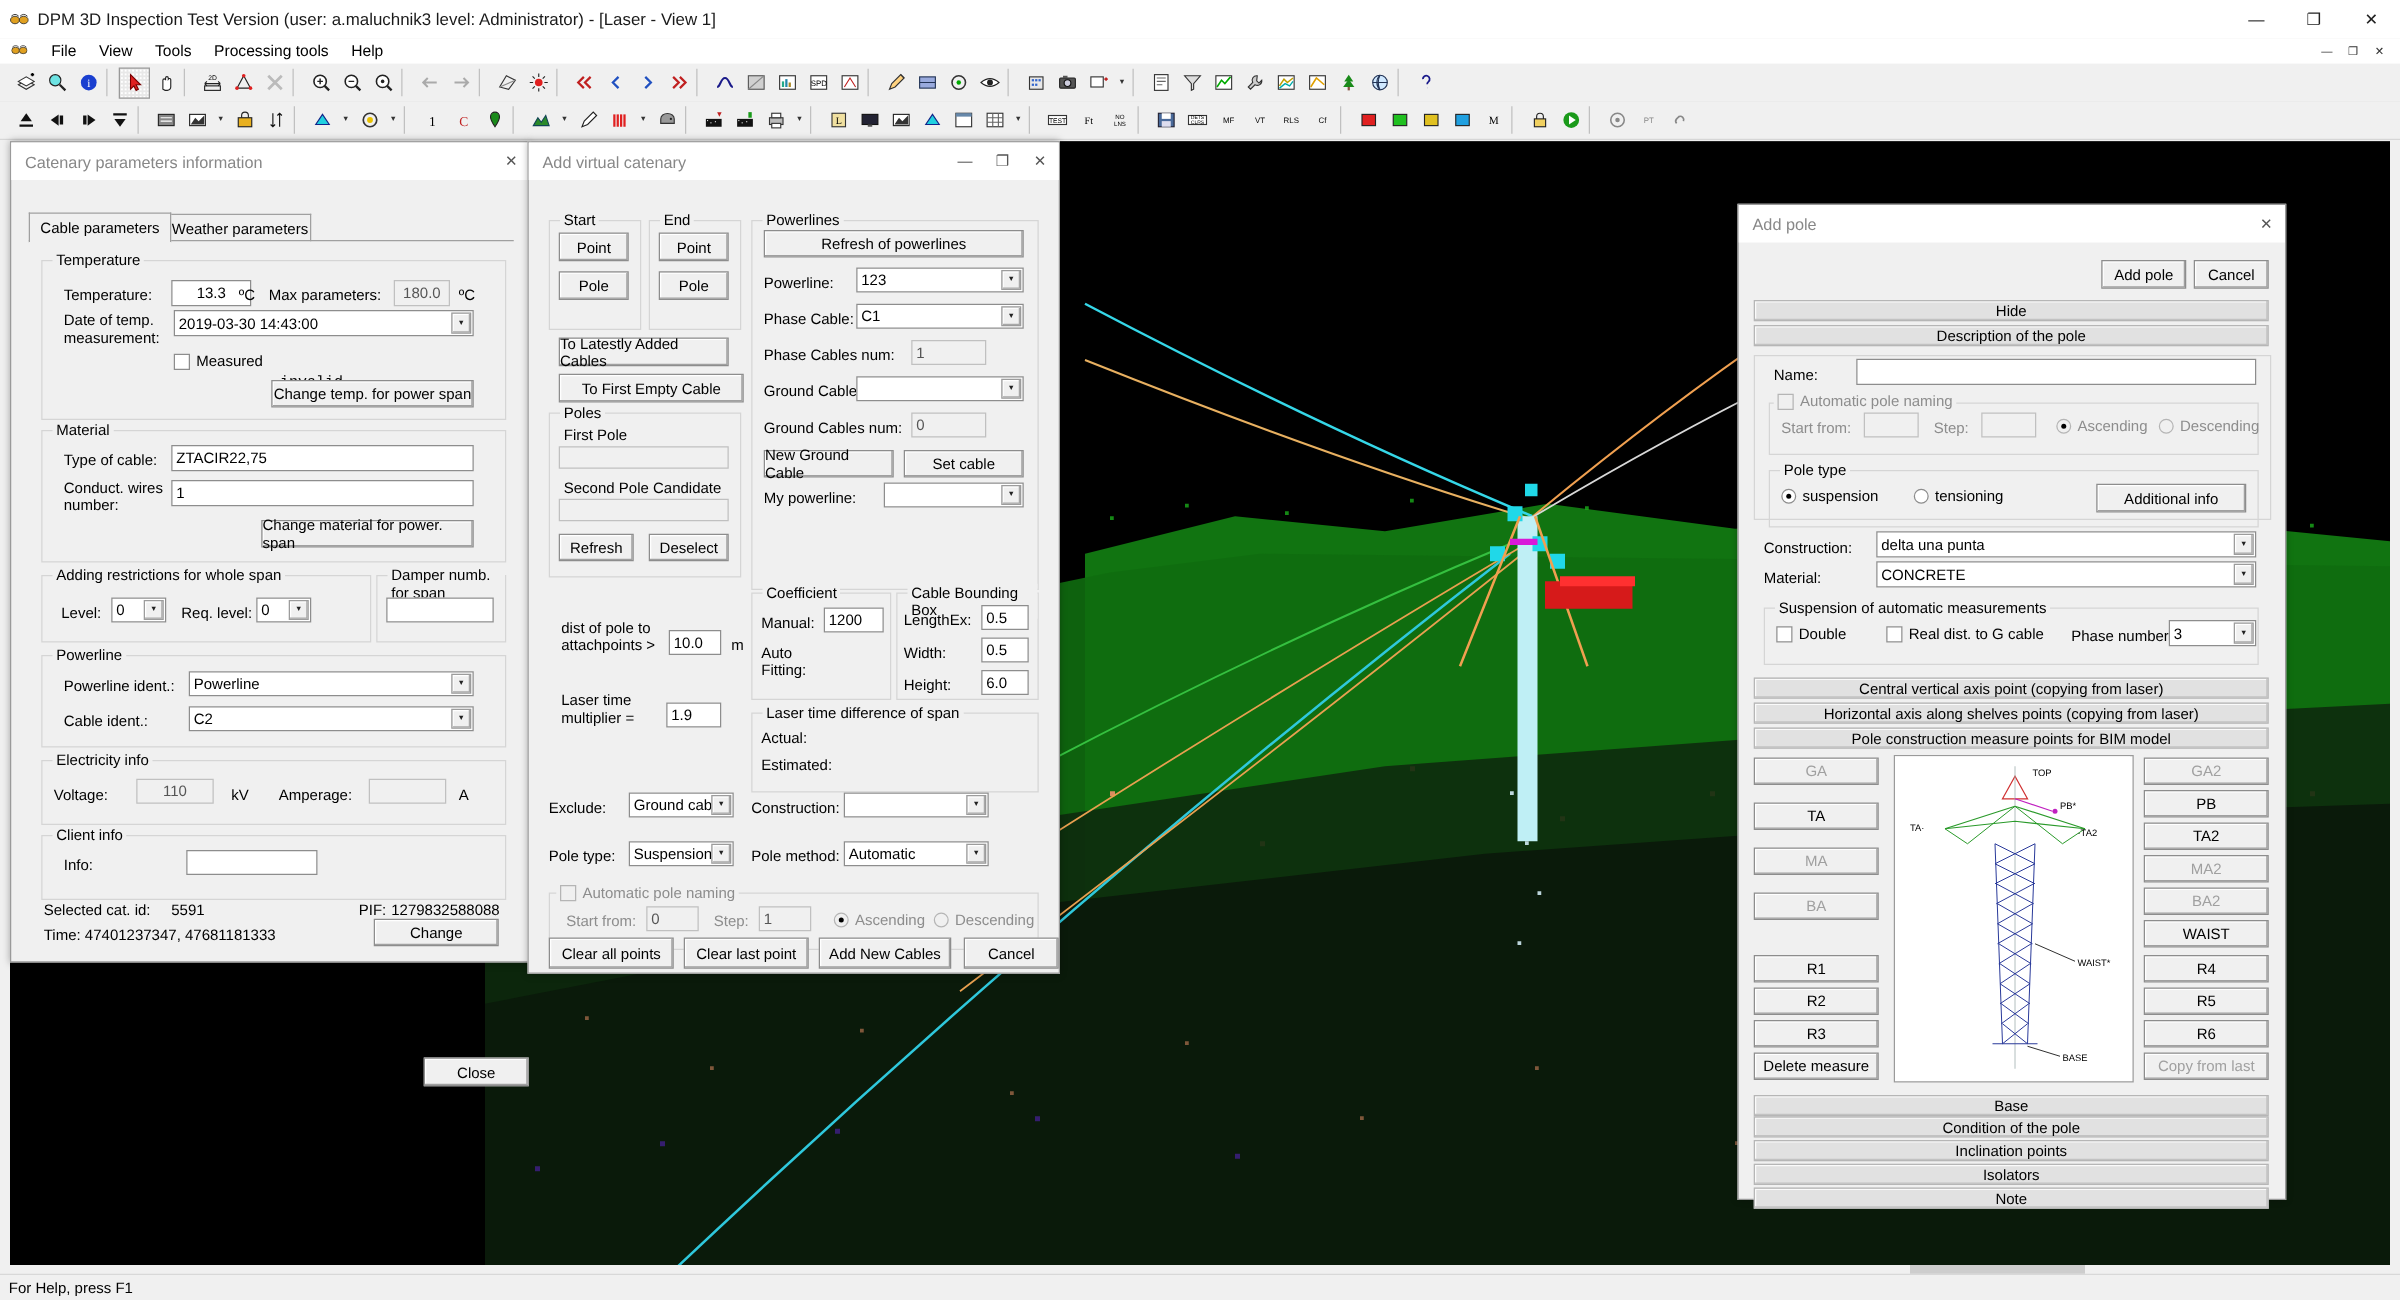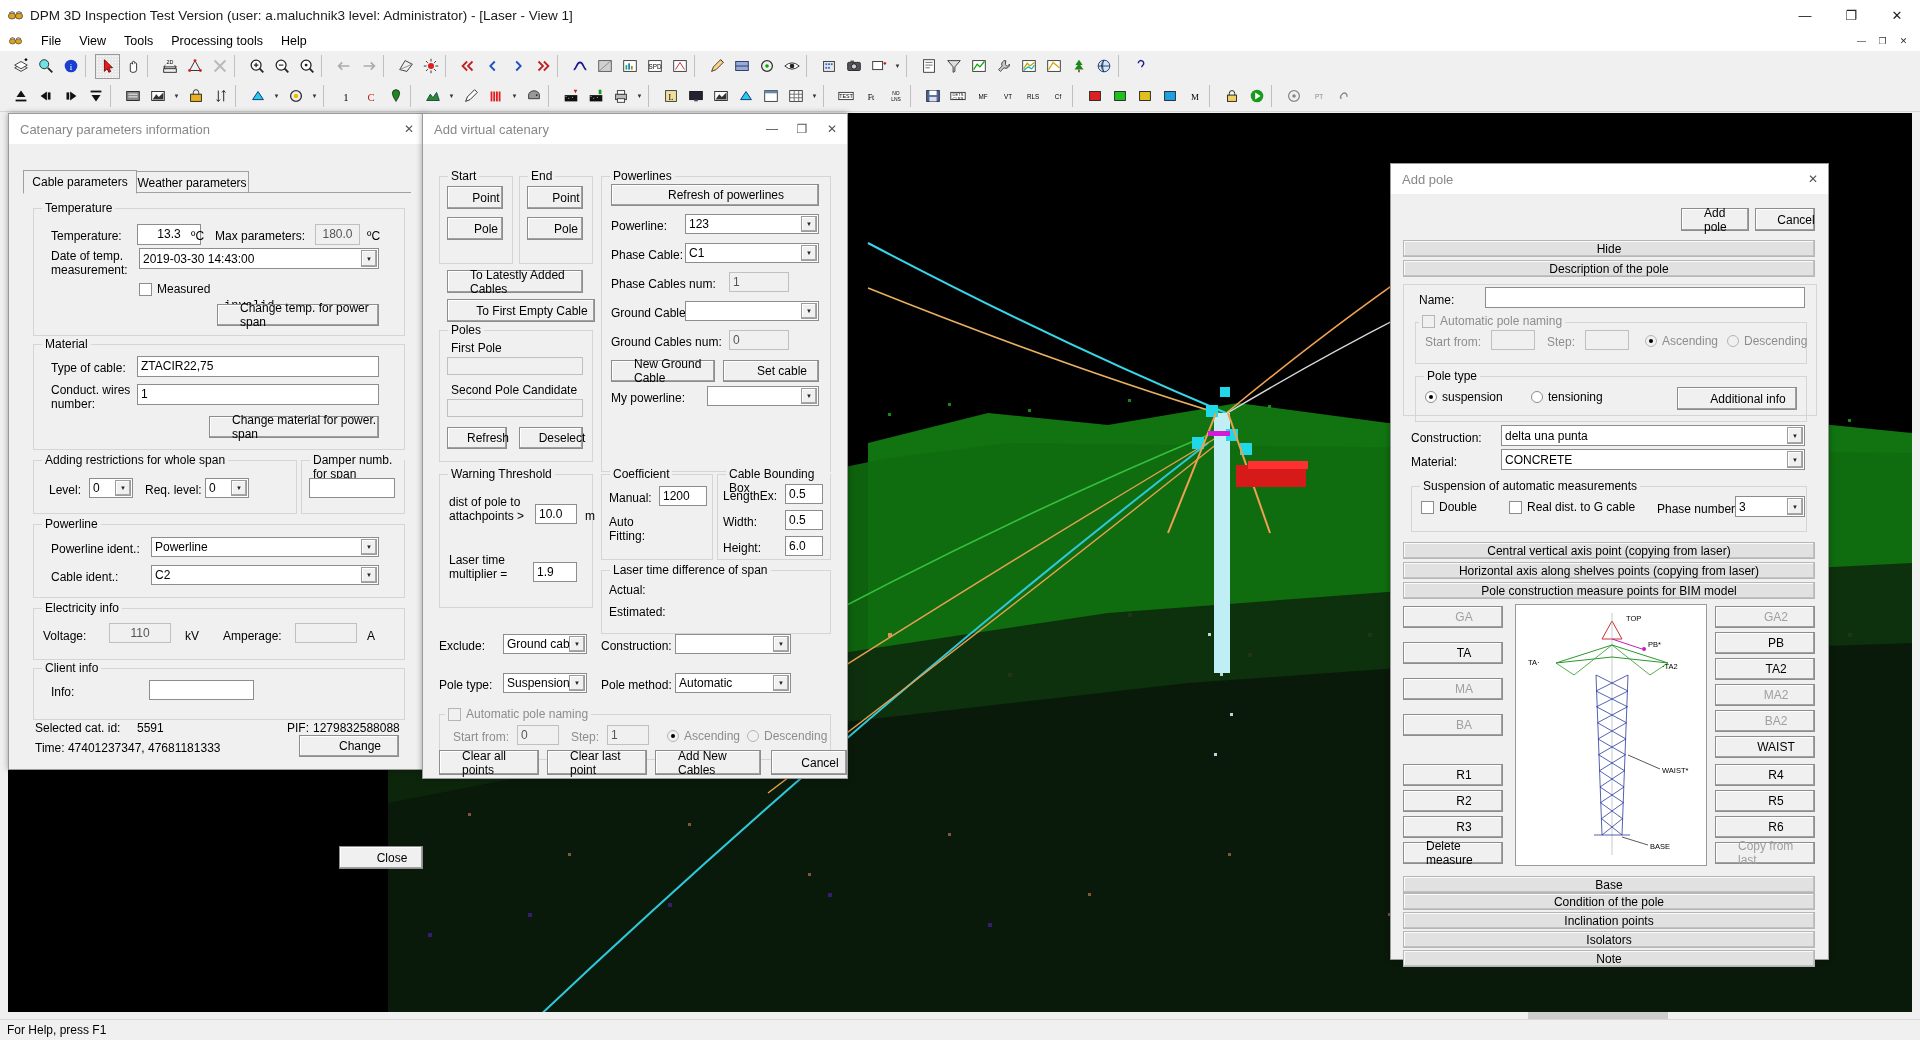--- a/index.html
+++ b/index.html
@@ -64,21 +64,21 @@
   .gb{position:absolute;border:1px solid #d5d5d5;}
   .gb-t{position:absolute;top:-8px;left:8px;background:#f0f0f0;padding:0 3px;font-size:12px;color:#000;}
   .lbl{position:absolute;font-size:12px;color:#000;white-space:nowrap;line-height:13px;}
   .lbl.dis{color:#8d8d8d;}
   .inp{position:absolute;background:#fff;border:1px solid #8d8d8d;box-sizing:border-box;
        font-size:12px;color:#000;padding:1px 3px;line-height:16px;white-space:nowrap;overflow:hidden;}
   .inp.ro{background:#f0f0f0;color:#555;border:1px solid #c0c0c0;}
   .inp.c{text-align:center;}
   .btn{position:absolute;background:#f0f0f0;border:1px solid #8d8d8d;box-sizing:border-box;
        font-size:12px;color:#000;display:flex;align-items:center;justify-content:center;
-       box-shadow:inset -1px -1px 0 #a0a0a0, inset 1px 1px 0 #ffffff;padding-left:22px;}
+       box-shadow:inset -1px -1px 0 #a0a0a0, inset 1px 1px 0 #ffffff;}
   .btn.dis{color:#a0a0a0;}
   .combo{position:absolute;background:#fff;border:1px solid #8d8d8d;box-sizing:border-box;
          font-size:12px;color:#000;display:flex;align-items:center;padding-left:3px;overflow:hidden;}
   .combo .arw{position:absolute;right:1px;top:1px;bottom:1px;width:16px;background:#f0f0f0;
               border:1px solid #9c9c9c;box-sizing:border-box;display:flex;align-items:center;
               justify-content:center;font-size:6px;color:#222;
               box-shadow:inset -1px -1px 0 #a8a8a8, inset 1px 1px 0 #ffffff;}
   .chk{position:absolute;display:flex;align-items:center;font-size:12px;white-space:nowrap;}
   .chk .bx{width:13px;height:13px;border:1px solid #8d8d8d;background:#fff;margin-right:5px;
            box-sizing:border-box;flex:0 0 auto;}
@@ -933,23 +933,20 @@
       <div class="gb" style="left:16px;top:186px;width:152px;height:130px;">
         <span class="gb-t">Poles</span>
       </div>
       <span class="lbl" style="left:28px;top:198px;">First Pole</span>
       <div class="inp ro" style="left:24px;top:213px;width:136px;height:18px;"></div>
       <span class="lbl" style="left:28px;top:240px;">Second Pole Candidate</span>
       <div class="inp ro" style="left:24px;top:255px;width:136px;height:18px;"></div>
       <div class="btn" style="left:24px;top:283px;width:60px;height:22px;">Refresh</div>
       <div class="btn" style="left:96px;top:283px;width:64px;height:22px;">Deselect</div>
 
-      <div class="gb" style="left:16px;top:330px;width:152px;height:132px;">
-        <span class="gb-t">Warning Threshold</span>
-      </div>
       <span class="lbl" style="left:26px;top:352px;">dist of pole to</span>
       <span class="lbl" style="left:26px;top:366px;">attachpoints &gt;</span>
       <div class="inp" style="left:112px;top:360px;width:42px;height:20px;">10.0</div>
       <span class="lbl" style="left:162px;top:366px;">m</span>
       <span class="lbl" style="left:26px;top:410px;">Laser time</span>
       <span class="lbl" style="left:26px;top:424px;">multiplier =</span>
       <div class="inp" style="left:110px;top:418px;width:44px;height:20px;">1.9</div>
 
       <div class="gb" style="left:178px;top:32px;width:228px;height:294px;">
         <span class="gb-t">Powerlines</span>

